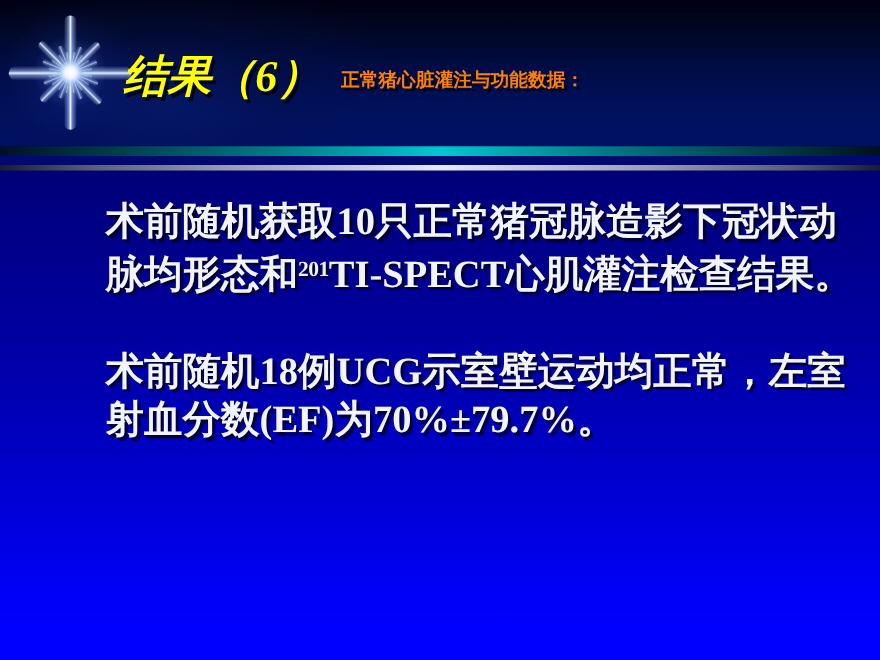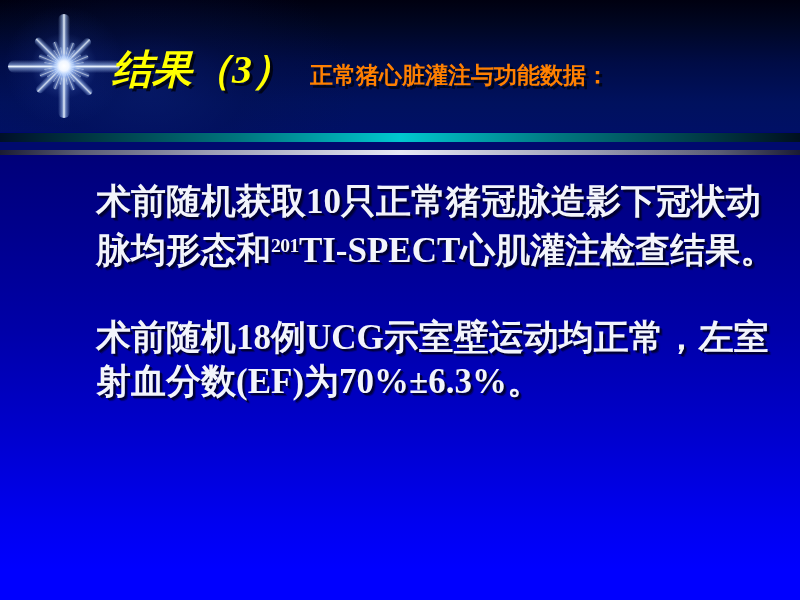--- a/index.html
+++ b/index.html
@@ -109,21 +109,21 @@
     font-style: italic;
     color: #ffff00;
     letter-spacing: 0px;
     text-shadow: 3px 3px 0 rgba(0,0,0,0.72);
     white-space: nowrap;
     line-height: 1;
   }
   .title-sub {
     position: absolute;
     left: 310px; top: 64px;
-    font-size: 23px;
+    font-size: 17px;
     font-weight: bold;
     color: #ff8000;
     letter-spacing: 0px;
     text-shadow: 3px 3px 0 rgba(0,0,0,0.66);
     white-space: nowrap;
     line-height: 1;
   }
 
   
   .bar {
@@ -248,31 +248,31 @@
         <div class="ray" style="transform: rotate(147deg);">
           <i style="width: 40px; height: 4px; margin-left: -20px; margin-top: -2px; opacity: 0.55; border-radius: 2px;"></i>
         </div>
         <div class="ray" style="transform: rotate(170deg);">
           <i style="width: 40px; height: 4px; margin-left: -20px; margin-top: -2px; opacity: 0.55; border-radius: 2px;"></i>
         </div>
       </div>
     <div class="core"></div>
   </div>
 
-  <div class="title-main">结果（3）</div>
+  <div class="title-main">结果（6）</div>
   <div class="title-sub">正常猪心脏灌注与功能数据：</div>
 
   <div class="bar bar-teal"></div>
   <div class="bar bar-navy"></div>
   <div class="bar bar-silver"></div>
 
   <div class="body-area">
 
     <div class="para p1">
       <span>术前随机获取10只正常猪冠脉造影下冠状动脉均形态和</span><sup>201</sup><span>TI-SPECT心肌灌注检查结果。</span>
     </div>
 
-    <div class="para p2">术前随机18例UCG示室壁运动均正常，左室射血分数(EF)为70%±6.3%。</div>
+    <div class="para p2">术前随机18例UCG示室壁运动均正常，左室射血分数(EF)为70%±79.7%。</div>
 
 
   </div>
 
 </div>
 
 </body></html>

